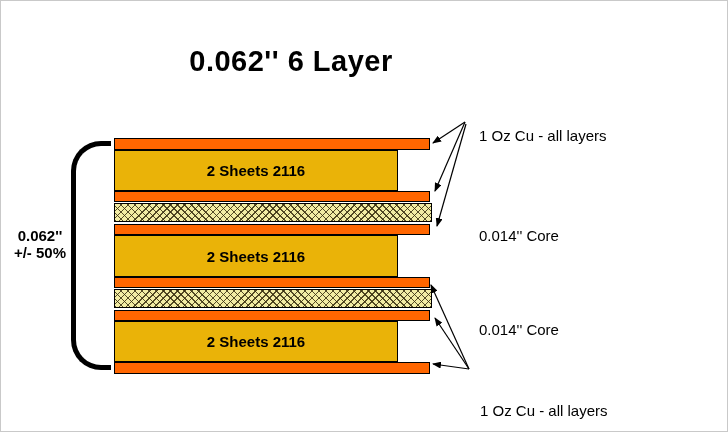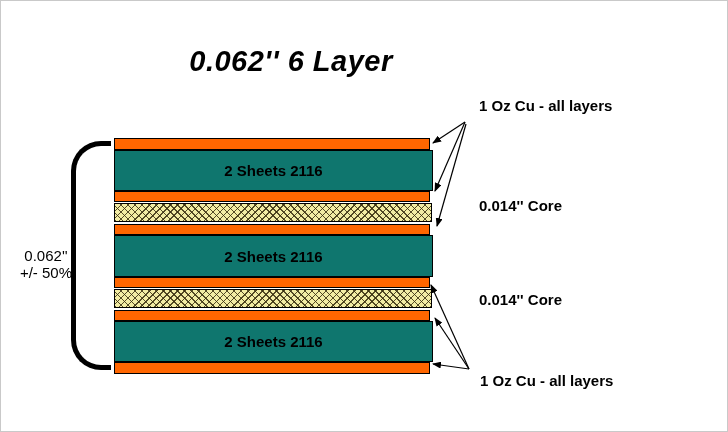--- a/index.html
+++ b/index.html
@@ -11,43 +11,42 @@
     box-sizing:border-box;
     font-family:"Liberation Sans", sans-serif;
     color:#000;
     overflow:hidden;
   }
   .title {
     position:absolute; left:130px; top:44px; width:320px;
     text-align:center;
     font-size:29px; font-weight:bold; letter-spacing:0.5px;
     white-space:nowrap;
-    font-style:italic;
   }
   .layer { position:absolute; box-sizing:border-box; border:1px solid #000; }
   .copper  { background:#ff6600; left:113px; width:316px; }
   .prepreg {
-    background:#0f766e; left:113px; width:319px;
+    background:#eab308; left:113px; width:284px;
     display:flex; align-items:center; justify-content:center;
     font-size:15px; font-weight:bold;
   }
   .core {
     left:113px; width:318px;
     background-color:#f2eca4;
     background-image:
       repeating-linear-gradient(45deg,  rgba(55,45,15,0.85) 0 1px, transparent 1px 5px),
       repeating-linear-gradient(-45deg, rgba(55,45,15,0.85) 0 1px, transparent 1px 5px);
   }
   .callout {
     position:absolute;
-    font-size:15px; font-weight:bold; white-space:nowrap;
+    font-size:15px; font-weight:normal; white-space:nowrap;margin-top:30px;
   }
   .dim-label {
-    position:absolute; left:12px; top:226px; width:66px;
-    text-align:center; font-size:15px; font-weight:normal; line-height:17px;margin-top:20px;
+    position:absolute; left:6px; top:226px; width:66px;
+    text-align:center; font-size:15px; font-weight:bold; line-height:17px;
   }
   .bracket {
     position:absolute; left:70px; top:140px; width:40px; height:229px;
     border-left:5px solid #000;
     border-top:5px solid #000;
     border-bottom:5px solid #000;
     border-top-left-radius:30px;
     border-bottom-left-radius:30px;
     box-sizing:border-box;
   }

